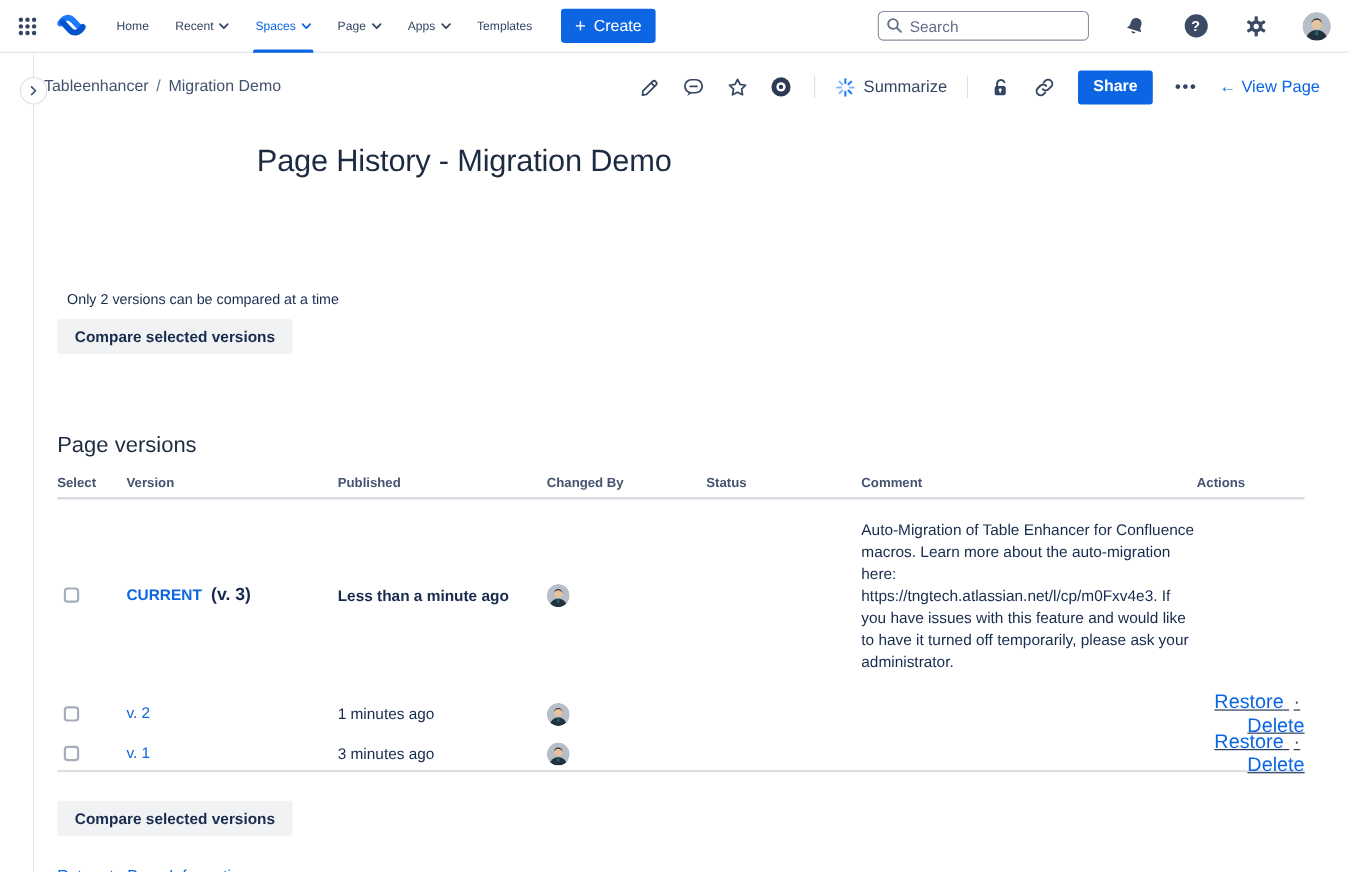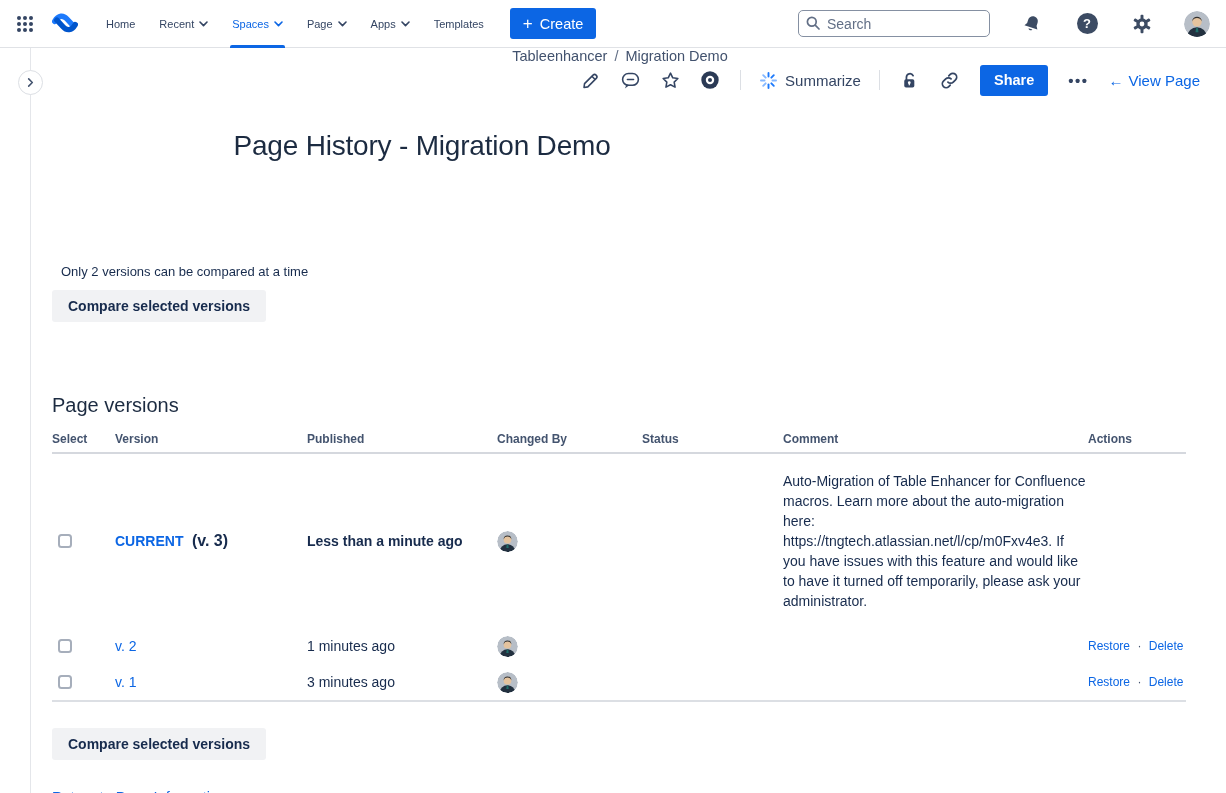--- a/index.html
+++ b/index.html
@@ -36,21 +36,21 @@
     font-size:13px; font-weight:700; display:flex; align-items:center; justify-content:center; }
   .avatar { border-radius:50%; display:block; }
 
   
   .side-line { position:absolute; left:30px; top:48px; bottom:0; width:1px; background:#E4E6EA; }
   .expand-btn { position:absolute; left:18px; top:70px; width:25px; height:25px; border-radius:50%;
     background:#fff; border:1px solid #DCDFE4; display:flex; align-items:center; justify-content:center;
     cursor:pointer; z-index:3; }
 
   
-  .toolbar-row { height:62px; display:flex; align-items:center; padding:0 26px 0 40px;flex-direction:column; }
+  .toolbar-row { height:62px; display:flex; align-items:center; padding:0 26px 0 40px; }
   .breadcrumb { display:flex; align-items:center; gap:7px; font-size:14.5px; color:#42526E; }
   .breadcrumb .crumb { cursor:pointer; }
   .breadcrumb .sep { color:#626F86; }
   .toolbar-actions { margin-left:auto; display:flex; align-items:center; gap:8px; }
   .tool-icon { width:32px; height:32px; display:flex; align-items:center; justify-content:center;
     border-radius:3px; cursor:pointer; }
   .vdiv { width:1px; height:20px; background:#DCDFE4; margin:0 6px; }
   .summarize { display:flex; align-items:center; gap:7px; font-size:15px; font-weight:500;
     color:#344563; cursor:pointer; padding:0 4px; }
   .btn-share { height:31px; background:#0C66E4; color:#fff; border:none; border-radius:3px;
@@ -79,21 +79,21 @@
 
   .checkbox { width:14px; height:14px; border:2px solid #A6AEBB; border-radius:3.5px;
     background:#fff; margin-left:6px; cursor:pointer; }
   .ver-link { color:#0C66E4; font-size:14px; cursor:pointer; }
   .ver-current { font-weight:700; }
   .ver-suffix { font-weight:700; color:#172B4D; margin-left:4px; }
   .pub { font-size:14px; color:#172B4D; }
   .pub.bold { font-weight:700; }
   .comment-cell { font-size:14px; line-height:20px; color:#172B4D; padding:17px 0;
     overflow-wrap:anywhere; }
-  .actions-cell { font-size:12px; }
+  .actions-cell { text-align:right; font-size:18px;text-decoration:underline; }
   .actions-cell .alink { color:#0C66E4; cursor:pointer; }
   .actions-cell .asep { color:#44546F; margin:0 4px; }
 
   .btn-compare.bottom { margin-top:26px; }
   .return-link { margin-top:29px; font-size:14.5px; color:#0C66E4; cursor:pointer; display:inline-block; }
 </style>
 </head>
 <body>
 
 <div class="topnav">

